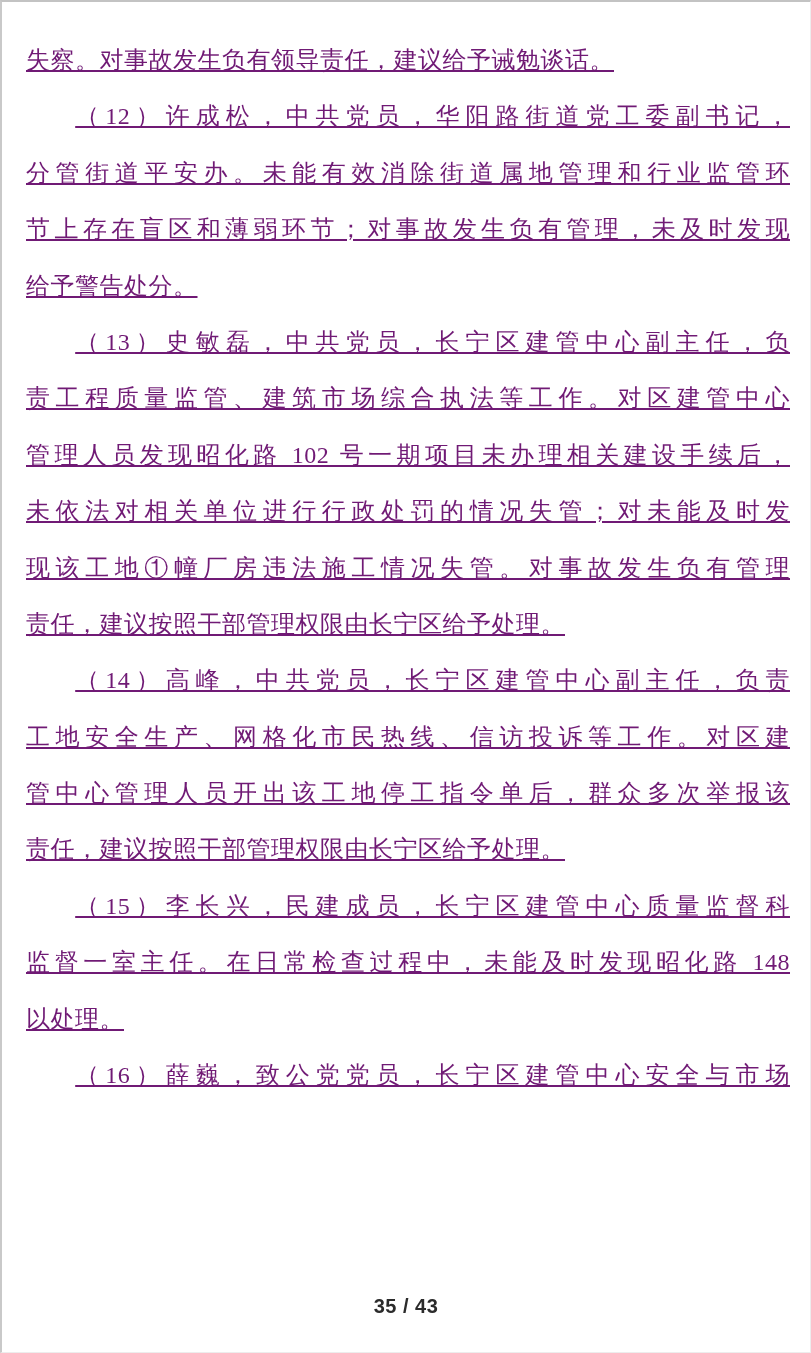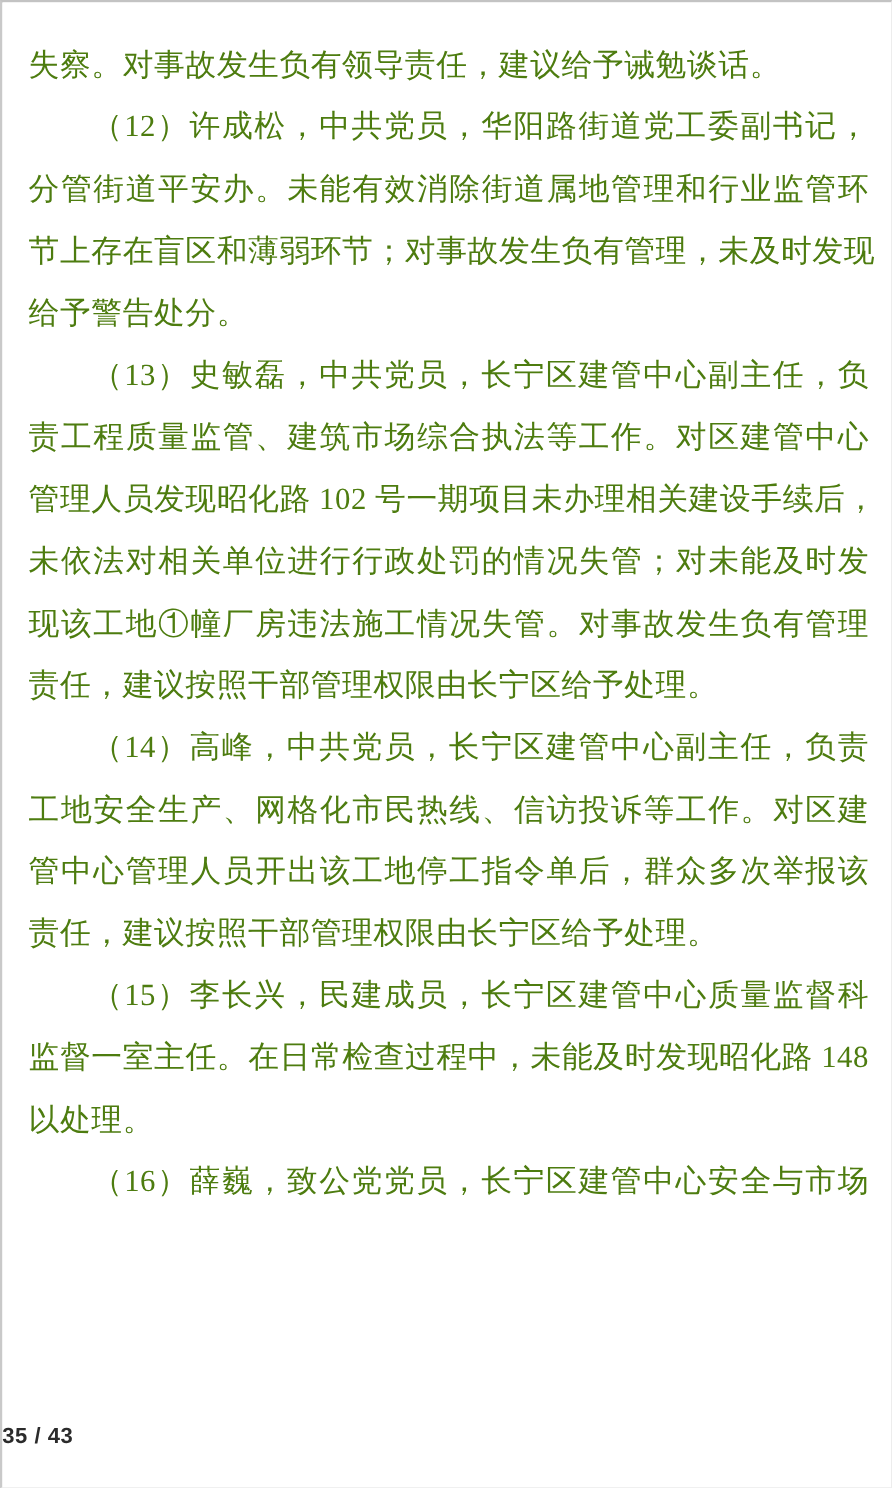--- a/index.html
+++ b/index.html
@@ -20,41 +20,43 @@
     overflow: hidden;
     font-family: "Liberation Serif", "DejaVu Serif", serif;
   }
   .doc-body {
     position: absolute;
     top: 30px;
     left: 24px;
     right: 20px;
   }
   .line {
-    font-size: 28px;
+    font-size: 24px;
     line-height: 56.4px;
     height: 56.4px;
     white-space: nowrap;
-    color: #4d7c0f;
+    color: #701a75;
     text-align: justify;
     text-justify: inter-character;
     letter-spacing: 0.5px;
     font-weight: 400;
+    text-decoration: underline;
   }
   .line.fill {
     text-align-last: justify;
   }
   .line.indent {
     text-indent: 2.05em;
   }
   .footer {
     position: absolute;
     top: 1293px;
     left: 0;
     right: 0;
+    text-align: center;
     font-family: "Liberation Sans", "DejaVu Sans", sans-serif;
     font-size: 20px;
     font-weight: 700;
     color: #2b2b2b;
     letter-spacing: 0.5px;
   }
 </style>
 </head>
 <body>
 

